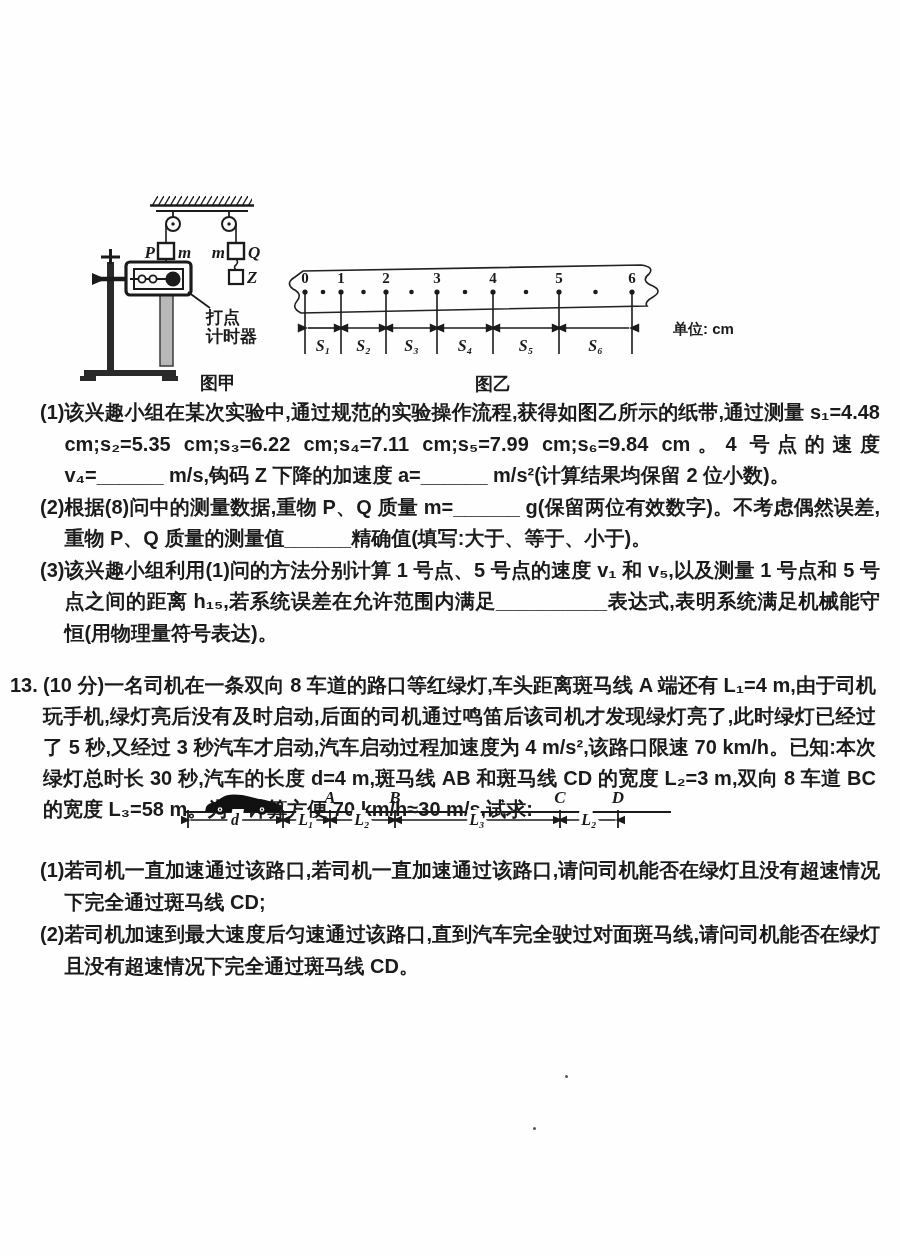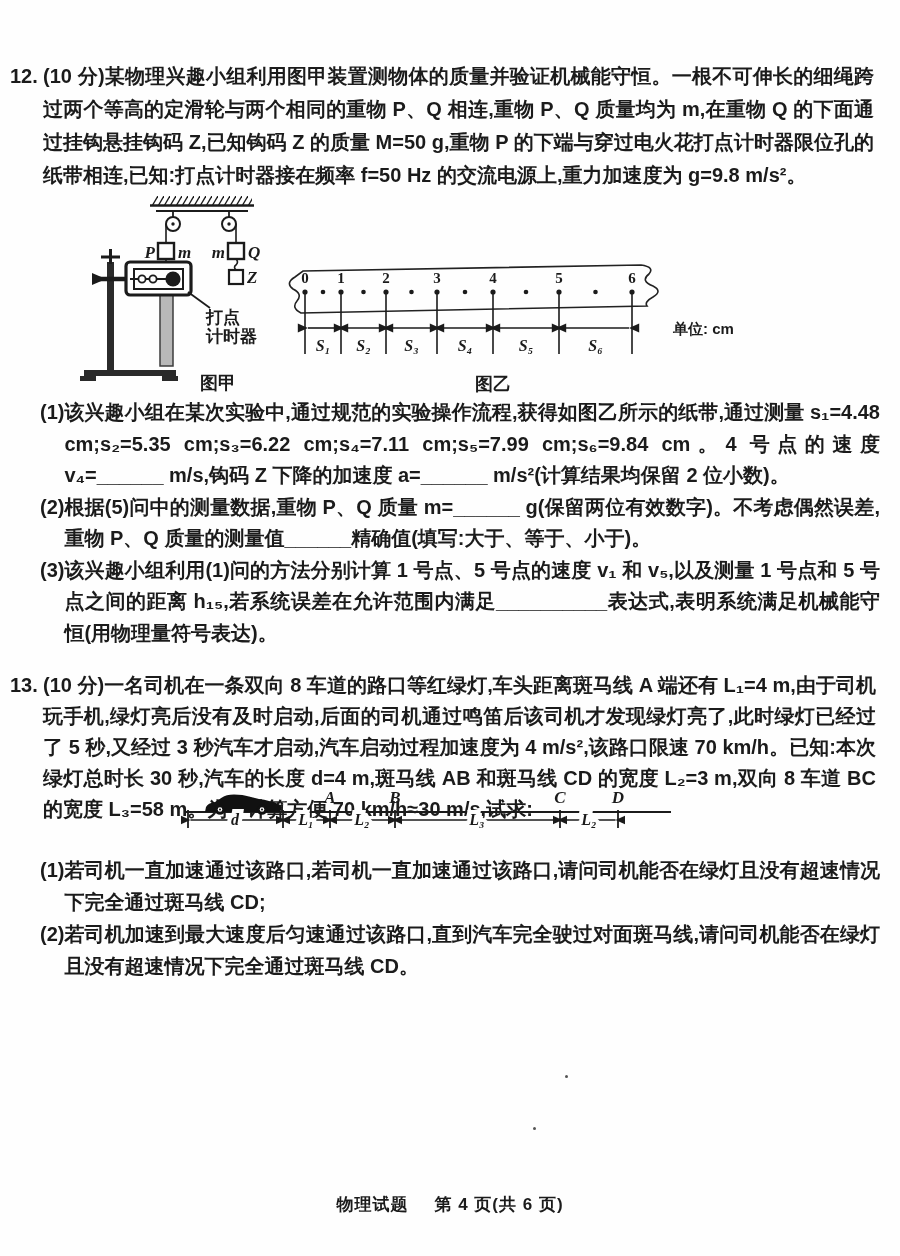--- a/index.html
+++ b/index.html
@@ -28,24 +28,20 @@
   .svg-cn{font-family:"Liberation Sans","DejaVu Sans",sans-serif;}
   .svg-var{font-family:"Liberation Serif","DejaVu Serif",serif;font-style:italic;}
   .svg-num{font-family:"Liberation Serif","DejaVu Serif",serif;}
   .halo{paint-order:stroke;stroke:#fefefe;stroke-width:8px;}
 </style>
 </head>
 <body>
 
 <div class="page">
 
-  <div id="q12-head" class="para">
-    <span class="num">12.</span>
-    <span class="txt">(10 分)某物理兴趣小组利用图甲装置测物体的质量并验证机械能守恒。一根不可伸长的细绳跨过两个等高的定滑轮与两个相同的重物 P、Q 相连,重物 P、Q 质量均为 m,在重物 Q 的下面通过挂钩悬挂钩码 Z,已知钩码 Z 的质量 M=50 g,重物 P 的下端与穿过电火花打点计时器限位孔的纸带相连,已知:打点计时器接在频率 f=50 Hz 的交流电源上,重力加速度为 g=9.8 m/s²。</span>
-  </div>
 
   <div id="figs12">
 
     <svg id="fig-jia" width="200" height="202" viewBox="0 0 200 202">
       <defs>
         <pattern id="hatch" patternUnits="userSpaceOnUse" width="6" height="10">
           <line x1="0" y1="10" x2="6" y2="0" stroke="#1b1b1b" stroke-width="1.4"></line>
         </pattern>
       </defs>
 
@@ -169,21 +165,21 @@
     </svg>
   </div>
 
   <div id="q12-parts">
     <div class="para">
       <span class="num">(1)</span>
       <span class="txt">该兴趣小组在某次实验中,通过规范的实验操作流程,获得如图乙所示的纸带,通过测量 s₁=4.48 cm;s₂=5.35 cm;s₃=6.22 cm;s₄=7.11 cm;s₅=7.99 cm;s₆=9.84 cm。4 号点的速度 v₄=______ m/s,钩码 Z 下降的加速度 a=______ m/s²(计算结果均保留 2 位小数)。</span>
     </div>
     <div class="para">
       <span class="num">(2)</span>
-      <span class="txt">根据(5)问中的测量数据,重物 P、Q 质量 m=______ g(保留两位有效数字)。不考虑偶然误差,重物 P、Q 质量的测量值______精确值(填写:大于、等于、小于)。</span>
+      <span class="txt">根据(8)问中的测量数据,重物 P、Q 质量 m=______ g(保留两位有效数字)。不考虑偶然误差,重物 P、Q 质量的测量值______精确值(填写:大于、等于、小于)。</span>
     </div>
     <div class="para">
       <span class="num">(3)</span>
       <span class="txt">该兴趣小组利用(1)问的方法分别计算 1 号点、5 号点的速度 v₁ 和 v₅,以及测量 1 号点和 5 号点之间的距离 h₁₅,若系统误差在允许范围内满足__________表达式,表明系统满足机械能守恒(用物理量符号表达)。</span>
     </div>
   </div>
 
   <div id="q13-head" class="para">
     <span class="num">13.</span>
     <span class="txt">(10 分)一名司机在一条双向 8 车道的路口等红绿灯,车头距离斑马线 A 端还有 L₁=4 m,由于司机玩手机,绿灯亮后没有及时启动,后面的司机通过鸣笛后该司机才发现绿灯亮了,此时绿灯已经过了 5 秒,又经过 3 秒汽车才启动,汽车启动过程加速度为 4 m/s²,该路口限速 70 km/h。已知:本次绿灯总时长 30 秒,汽车的长度 d=4 m,斑马线 AB 和斑马线 CD 的宽度 L₂=3 m,双向 8 车道 BC 的宽度 L₃=58 m。为了计算方便 70 km/h≈30 m/s,试求:</span>
@@ -242,17 +238,14 @@
     </div>
     <div class="para">
       <span class="num">(2)</span>
       <span class="txt">若司机加速到最大速度后匀速通过该路口,直到汽车完全驶过对面斑马线,请问司机能否在绿灯且没有超速情况下完全通过斑马线 CD。</span>
     </div>
   </div>
 
   <div class="speck" style="left:565px;top:1075px;"></div>
   <div class="speck" style="left:533px;top:1127px;"></div>
 
-  <div id="footer">
-    <span>物理试题</span><span class="gap"></span><span>第 4 页(共 6 页)</span>
-  </div>
 
 </div>
 
 </body></html>

